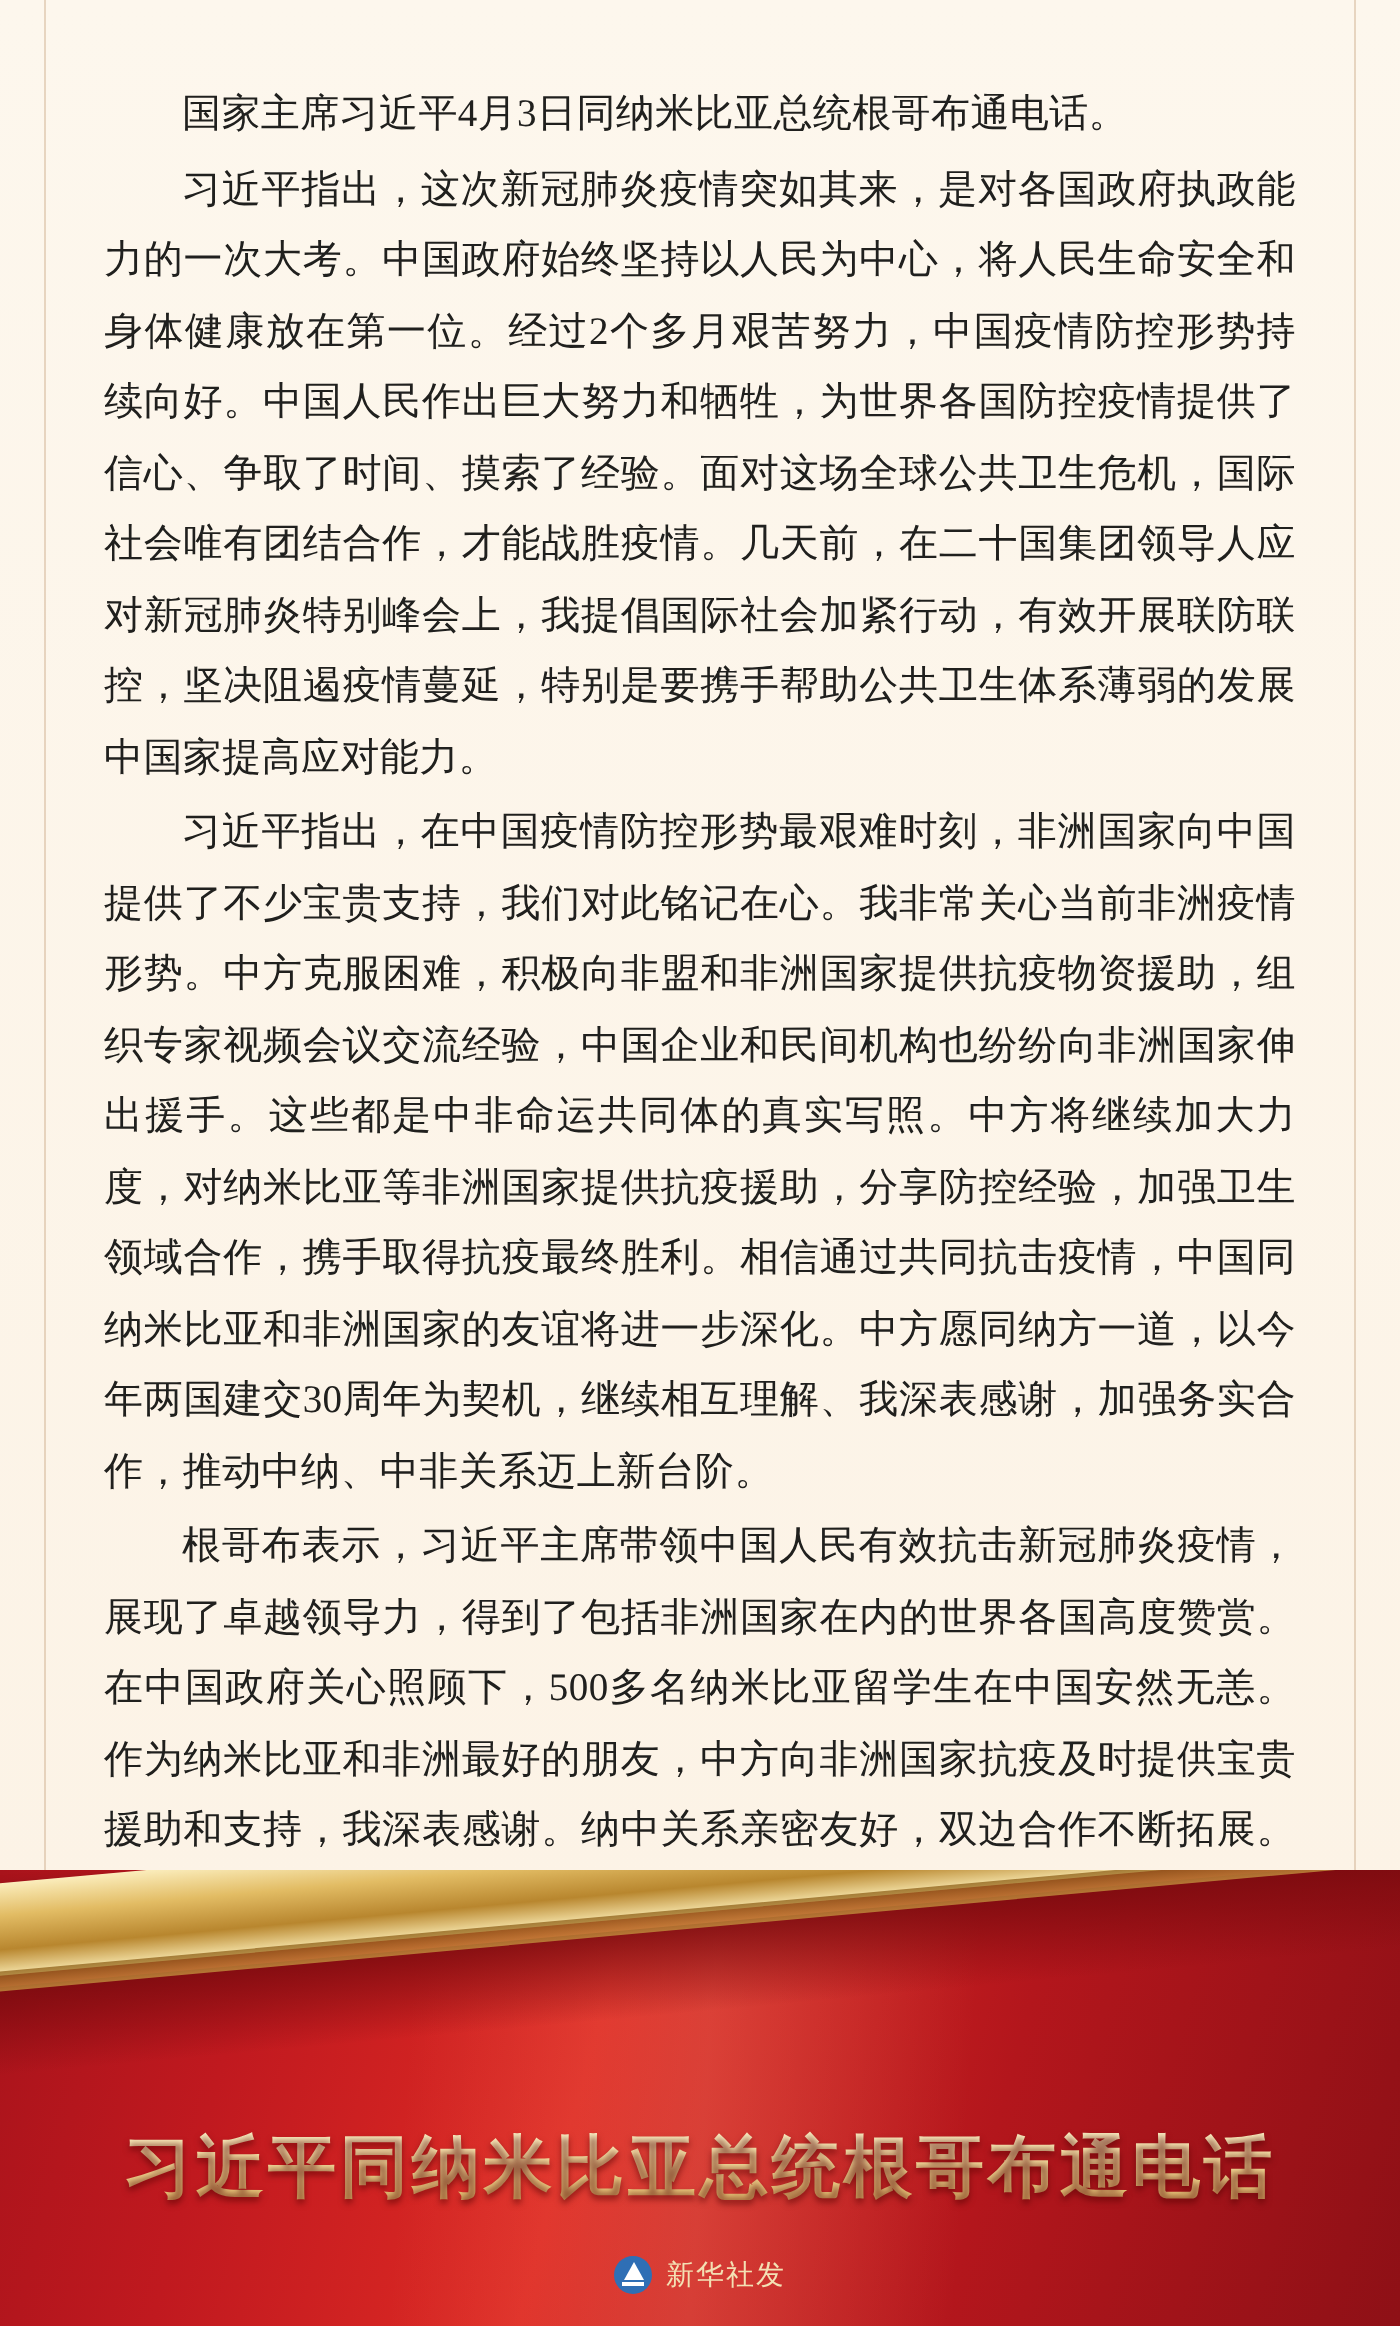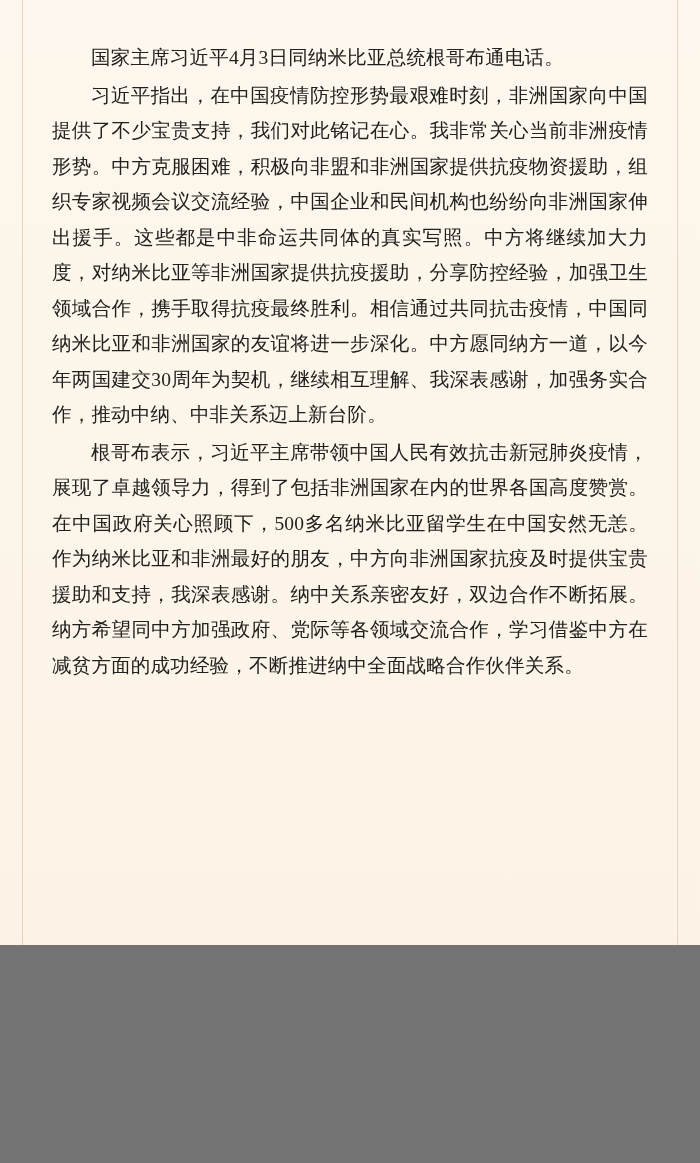--- a/index.html
+++ b/index.html
@@ -10,21 +10,21 @@
     width: 700px;
     height: 1163px;
     font-family: "Liberation Serif", "DejaVu Serif", serif;
     background: #fdf6ec;
     overflow: hidden;
   }
   .poster {
     position: relative;
     width: 700px;
     height: 1163px;
-    background: #737373;
+    background: #4d7c0f;
     box-sizing: border-box;
     overflow: hidden;
   }
   
   .paper {
     position: absolute;
     left: 0; top: 0;
     width: 700px;
     height: 945px;
     background: linear-gradient(180deg, #fdf7ed 0%, #fcf3e6 100%);
@@ -181,18 +181,33 @@
 <body>
 
 <div class="poster">
 
   <div class="paper"></div>
   <div class="rule-left"></div>
   <div class="rule-right"></div>
 
   <div class="article">
     <p class="lead">国家主席习近平4月3日同纳米比亚总统根哥布通电话。</p>
+    <p>习近平指出，这次新冠肺炎疫情突如其来，是对各国政府执政能力的一次大考。中国政府始终坚持以人民为中心，将人民生命安全和身体健康放在第一位。经过2个多月艰苦努力，中国疫情防控形势持续向好。中国人民作出巨大努力和牺牲，为世界各国防控疫情提供了信心、争取了时间、摸索了经验。面对这场全球公共卫生危机，国际社会唯有团结合作，才能战胜疫情。几天前，在二十国集团领导人应对新冠肺炎特别峰会上，我提倡国际社会加紧行动，有效开展联防联控，坚决阻遏疫情蔓延，特别是要携手帮助公共卫生体系薄弱的发展中国家提高应对能力。</p>
     <p>习近平指出，在中国疫情防控形势最艰难时刻，非洲国家向中国提供了不少宝贵支持，我们对此铭记在心。我非常关心当前非洲疫情形势。中方克服困难，积极向非盟和非洲国家提供抗疫物资援助，组织专家视频会议交流经验，中国企业和民间机构也纷纷向非洲国家伸出援手。这些都是中非命运共同体的真实写照。中方将继续加大力度，对纳米比亚等非洲国家提供抗疫援助，分享防控经验，加强卫生领域合作，携手取得抗疫最终胜利。相信通过共同抗击疫情，中国同纳米比亚和非洲国家的友谊将进一步深化。中方愿同纳方一道，以今年两国建交30周年为契机，继续相互理解、我深表感谢，加强务实合作，推动中纳、中非关系迈上新台阶。</p>
     <p>根哥布表示，习近平主席带领中国人民有效抗击新冠肺炎疫情，展现了卓越领导力，得到了包括非洲国家在内的世界各国高度赞赏。在中国政府关心照顾下，500多名纳米比亚留学生在中国安然无恙。作为纳米比亚和非洲最好的朋友，中方向非洲国家抗疫及时提供宝贵援助和支持，我深表感谢。纳中关系亲密友好，双边合作不断拓展。纳方希望同中方加强政府、党际等各领域交流合作，学习借鉴中方在减贫方面的成功经验，不断推进纳中全面战略合作伙伴关系。</p>
   </div>
 
+  <div class="banner">
+    <div class="banner-bg"></div>
+    <div class="banner-sheen"></div>
+    <div class="dark-wedge"></div>
+    <div class="gold-band"></div>
+    <div class="gold-band2"></div>
+
+    <div class="banner-title">习近平同纳米比亚总统根哥布通电话</div>
+
+    <div class="credit">
+      <span class="credit-logo"></span>
+      <span class="credit-text">新华社发</span>
+    </div>
+  </div>
 
 </div>
 
 </body></html>

